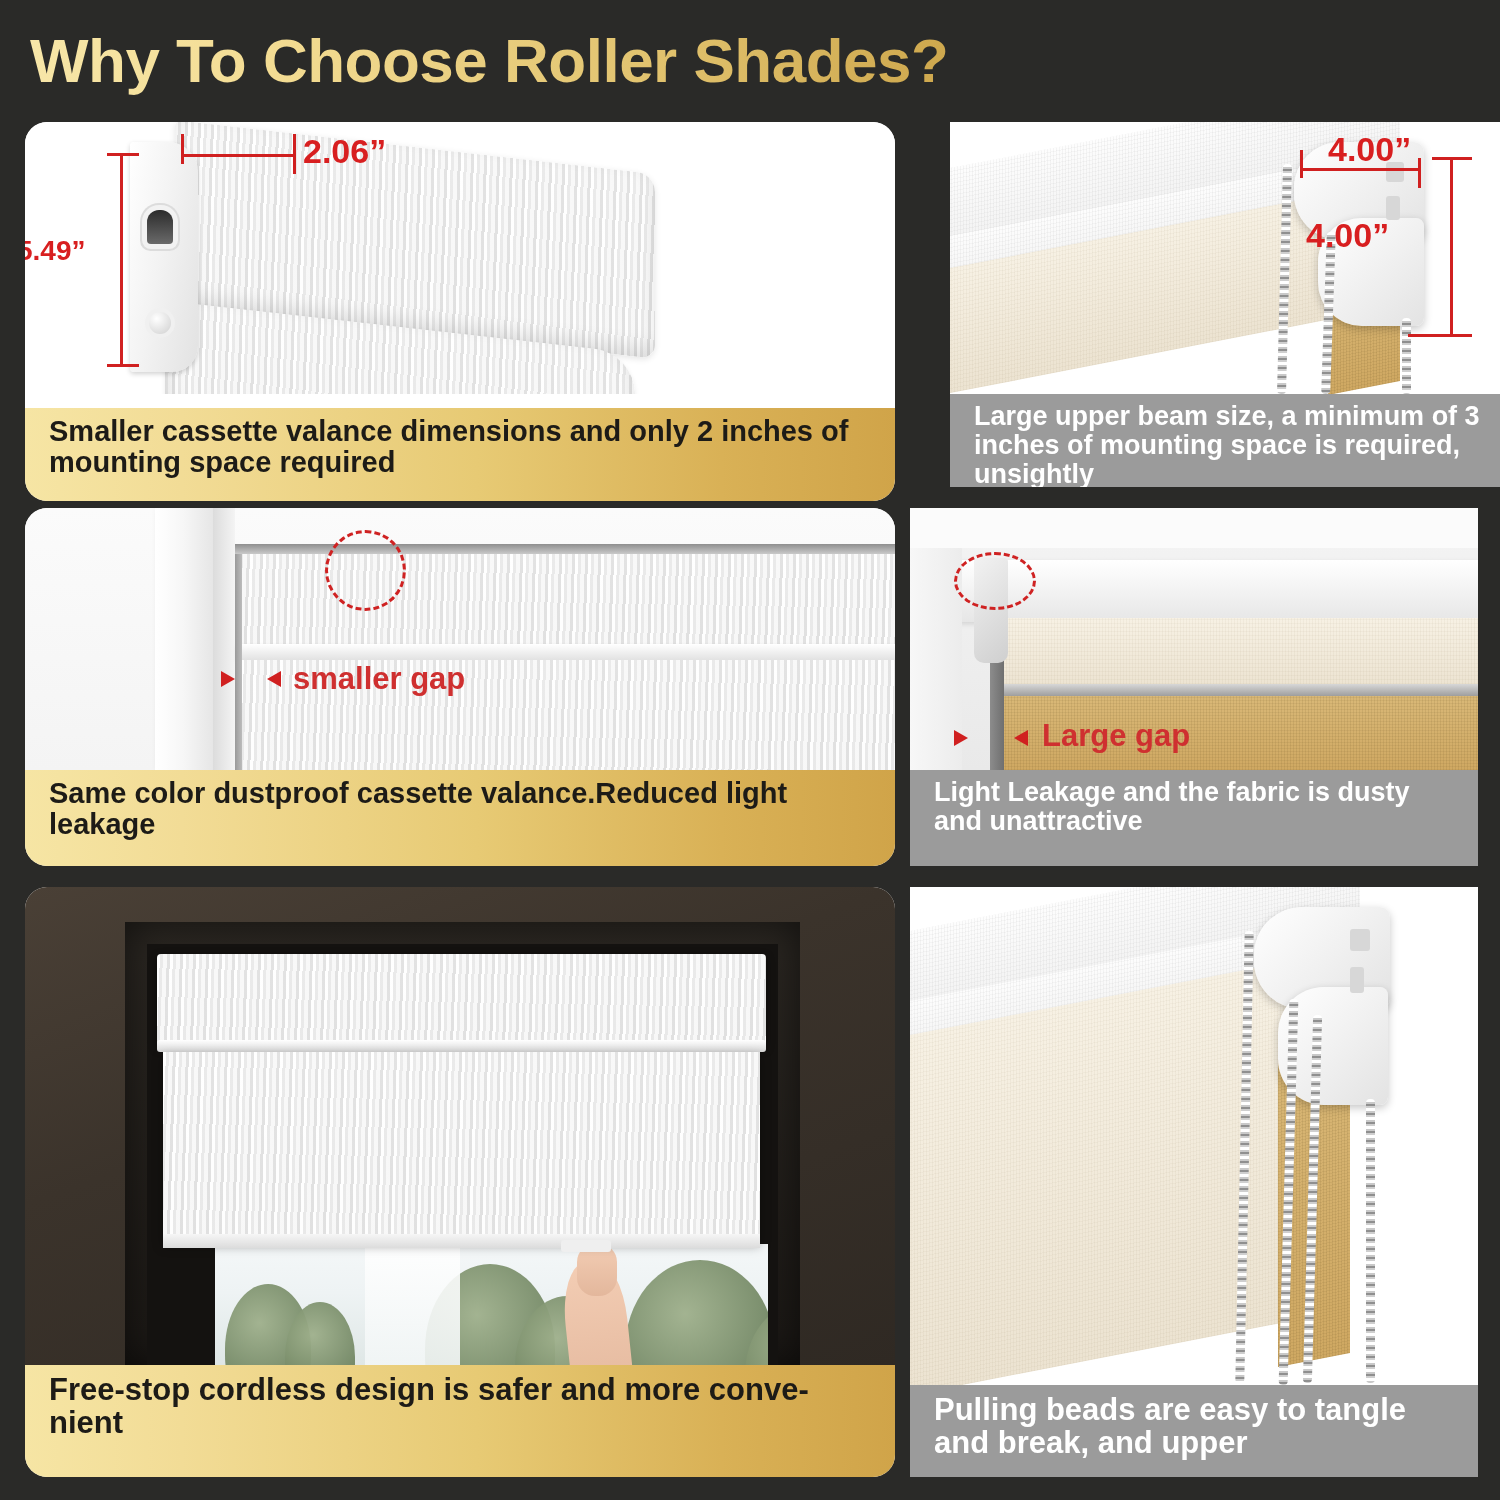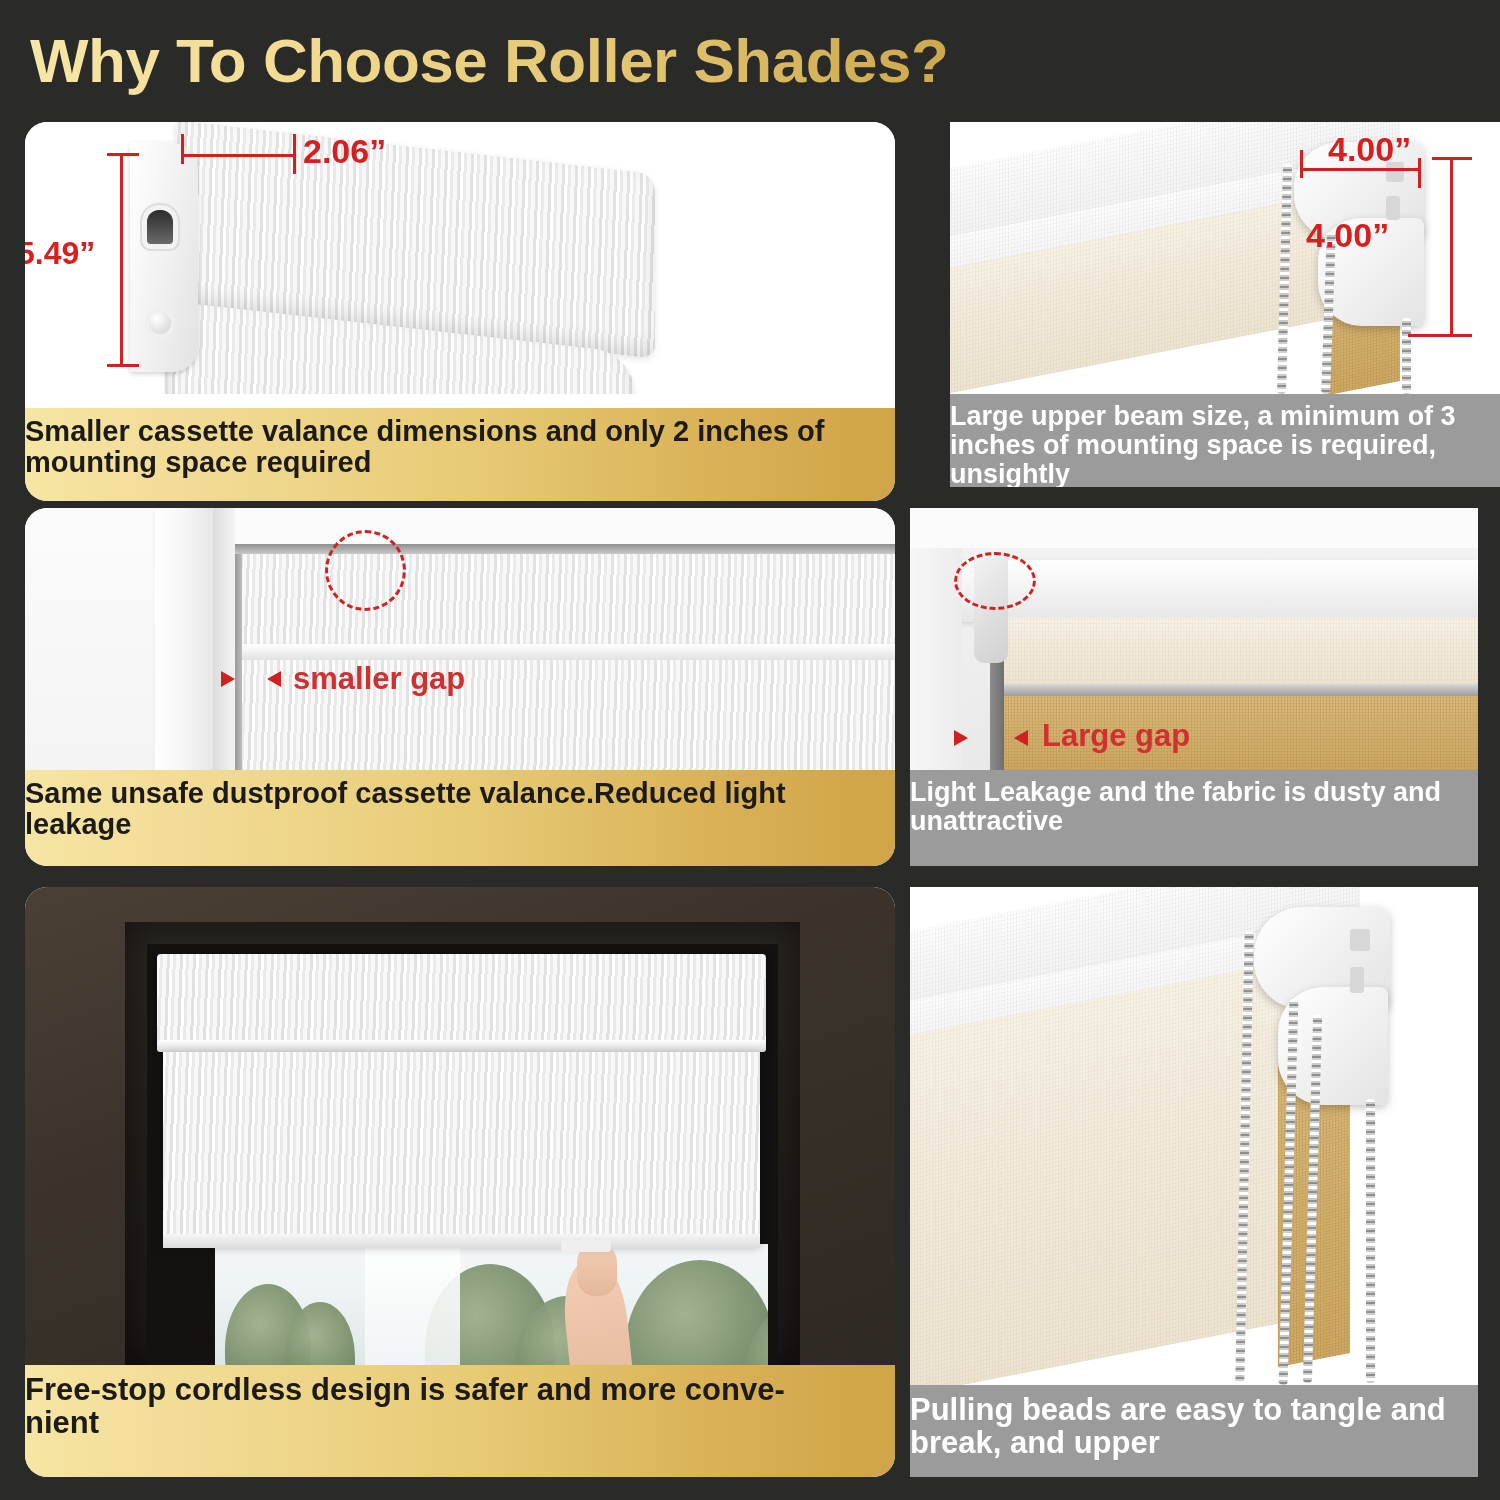--- a/index.html
+++ b/index.html
@@ -49,21 +49,21 @@
     position: absolute;
     left: 0; right: 0; top: 0;
     overflow: hidden;
   }
 
   
   .caption {
     position: absolute;
     left: 0; right: 0; bottom: 0;
     box-sizing: border-box;
-    padding: 8px 14px 10px 0;
+    padding: 8px 14px 10px 24px;
     font-weight: bold;
     line-height: 1.08;
     white-space: pre-line;
   }
   .caption.gold {
     background: linear-gradient(90deg, #f6e5a4 0%, #f2dc96 18%, #e7ca74 52%, #d9b156 80%, #d0a449 100%);
     color: #1d1b17;
   }
   .caption.gray {
     background: #9b9b9b;
@@ -254,21 +254,21 @@
       <div class="p1-screw"></div>
 
       <div class="dim-line dim-h" style="left:158px; top:32px; width:112px;"></div>
       <div class="dim-line dim-v" style="left:156px; top:12px; height:30px;"></div>
       <div class="dim-line dim-v" style="left:268px; top:12px; height:40px;"></div>
       <div class="dim-label" style="left:278px; top:10px; font-size:34px;">2.06”</div>
 
       <div class="dim-line dim-v" style="left:95px; top:32px; height:212px;"></div>
       <div class="dim-line dim-h" style="left:82px; top:31px; width:32px;"></div>
       <div class="dim-line dim-h" style="left:82px; top:242px; width:32px;"></div>
-      <div class="dim-label" style="left:-8px; top:113px; font-size:32px;">5.49”</div>
+      <div class="dim-label" style="left:-8px; top:113px; font-size:28px;">5.49”</div>
     </div>
 
     <div class="caption gold" style="font-size:29px; height:93px;">Smaller cassette valance dimensions and only 2 inches of mounting space required</div>
   </div>
 
   <div class="panel right" style="left:910px; top:122px; width:568px; height:365px;margin-left:40px;">
 
     <div class="photo" style="height:272px;">
       <div class="pb-bg"></div>
 
@@ -324,21 +324,21 @@
       <div style="position:absolute; left:210px; top:46px; width:7px; bottom:0;
                   background:linear-gradient(90deg,#9a9a9a,#bcbcbc);"></div>
 
       <div class="dash-circle" style="left:300px; top:22px; width:75px; height:75px;"></div>
 
       <div class="arrow-r" style="left:196px; top:163px;"></div>
       <div class="arrow-l" style="left:242px; top:163px;"></div>
       <div class="dim-label" style="left:268px; top:153px; font-size:31px; color:#cf3030;">smaller gap</div>
     </div>
 
-    <div class="caption gold" style="font-size:29px; height:96px;">Same unsafe dustproof cassette valance.Reduced light leakage</div>
+    <div class="caption gold" style="font-size:29px; height:96px;">Same color dustproof cassette valance.Reduced light leakage</div>
   </div>
 
   <div class="panel right" style="left:910px; top:508px; width:568px; height:358px;">
 
     <div class="photo" style="height:262px;">
       <div class="p4-bg"></div>
 
       <div style="position:absolute; left:0; top:0; right:0; height:40px; background:#fbfbfb;"></div>
 
       <div style="position:absolute; left:48px; top:52px; right:0; height:62px;

